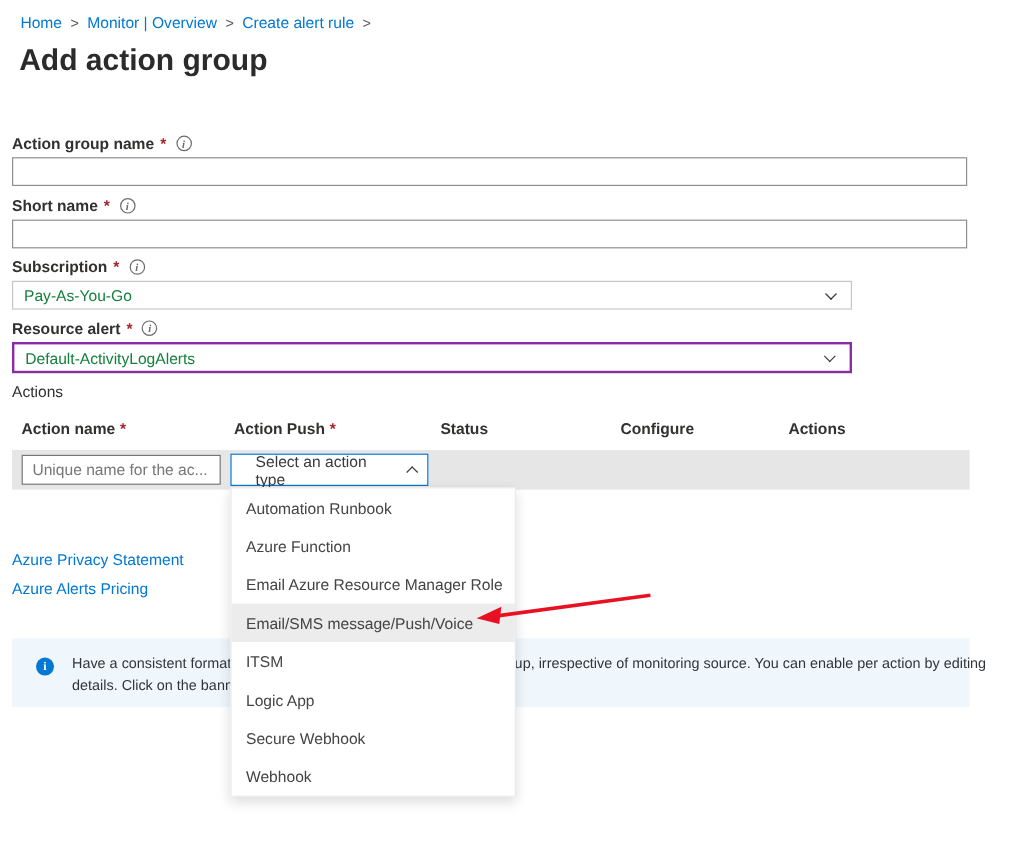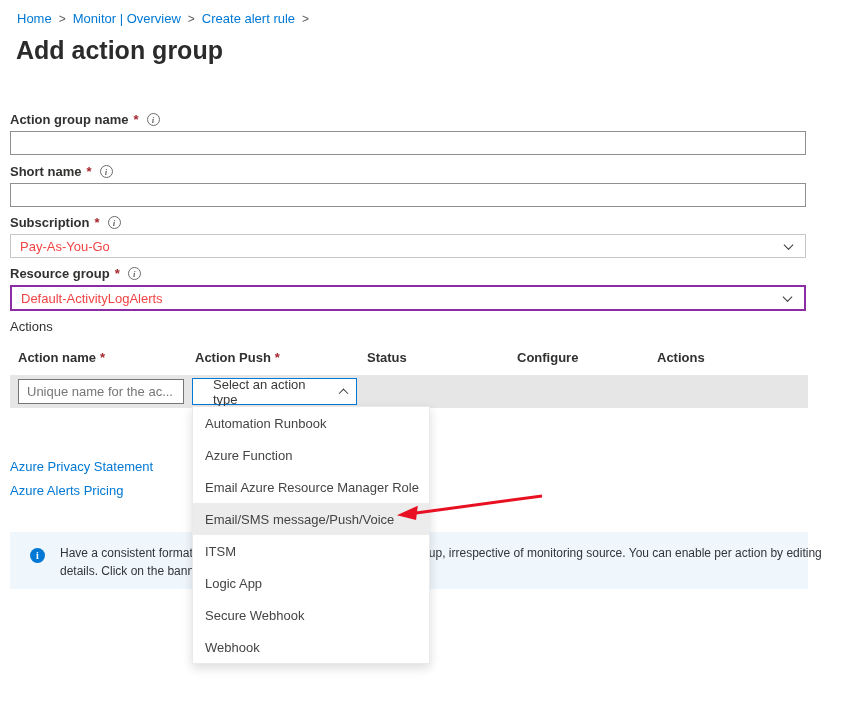--- a/index.html
+++ b/index.html
@@ -20,22 +20,22 @@
   .req { color:#a4262c; font-weight:600; }
   .info-icon { display:inline-flex; align-items:center; justify-content:center;
     width:13px; height:13px; border:1px solid #6b6b6b; border-radius:50%;
     font-size:9px; font-family:"Liberation Serif", serif; font-style:italic;
     color:#6b6b6b; font-weight:700; margin-left:3px; cursor:pointer; }
 
   
   .text-input { position:absolute; left:10px; width:796px; height:24px;
     border:1px solid #8f8f8f; background:#fff; font-size:13px; padding:0 8px;
     font-family:"Liberation Sans", sans-serif; color:#323130; }
-  .select-box { position:absolute; left:10px; width:796px; background:#fff;
-    font-size:13px; color:#ef4444; display:flex; align-items:center;
+  .select-box { position:absolute; left:10px; width:700px; background:#fff;
+    font-size:13px; color:#15803d; display:flex; align-items:center;
     padding:0 30px 0 9px; cursor:pointer; }
   .select-sub { top:234px; height:24px; border:1px solid #c8c6c4; }
   .select-rg  { top:285px; height:26px; border:2px solid #8a2da5; }
   .chev { position:absolute; right:13px; width:7px; height:7px;
     border-right:1.7px solid #3b3a39; border-bottom:1.7px solid #3b3a39; }
   .chev.down { top:50%; transform:translateY(-65%) rotate(45deg); }
   .chev.up   { top:50%; transform:translateY(-30%) rotate(-135deg); }
 
   
   .actions-title { position:absolute; left:10px; top:319px; font-size:13px; color:#323130; }
@@ -113,21 +113,21 @@
     <span>Subscription</span>
     <span class="req">*</span>
     <span class="info-icon">i</span>
   </div>
   <div class="select-box select-sub">
     <span>Pay-As-You-Go</span>
     <span class="chev down"></span>
   </div>
 
   <div class="field-label" style="top:266px">
-    <span>Resource group</span>
+    <span>Resource alert</span>
     <span class="req">*</span>
     <span class="info-icon">i</span>
   </div>
   <div class="select-box select-rg">
     <span>Default-ActivityLogAlerts</span>
     <span class="chev down"></span>
   </div>
 
   <div class="actions-title">Actions</div>
 

